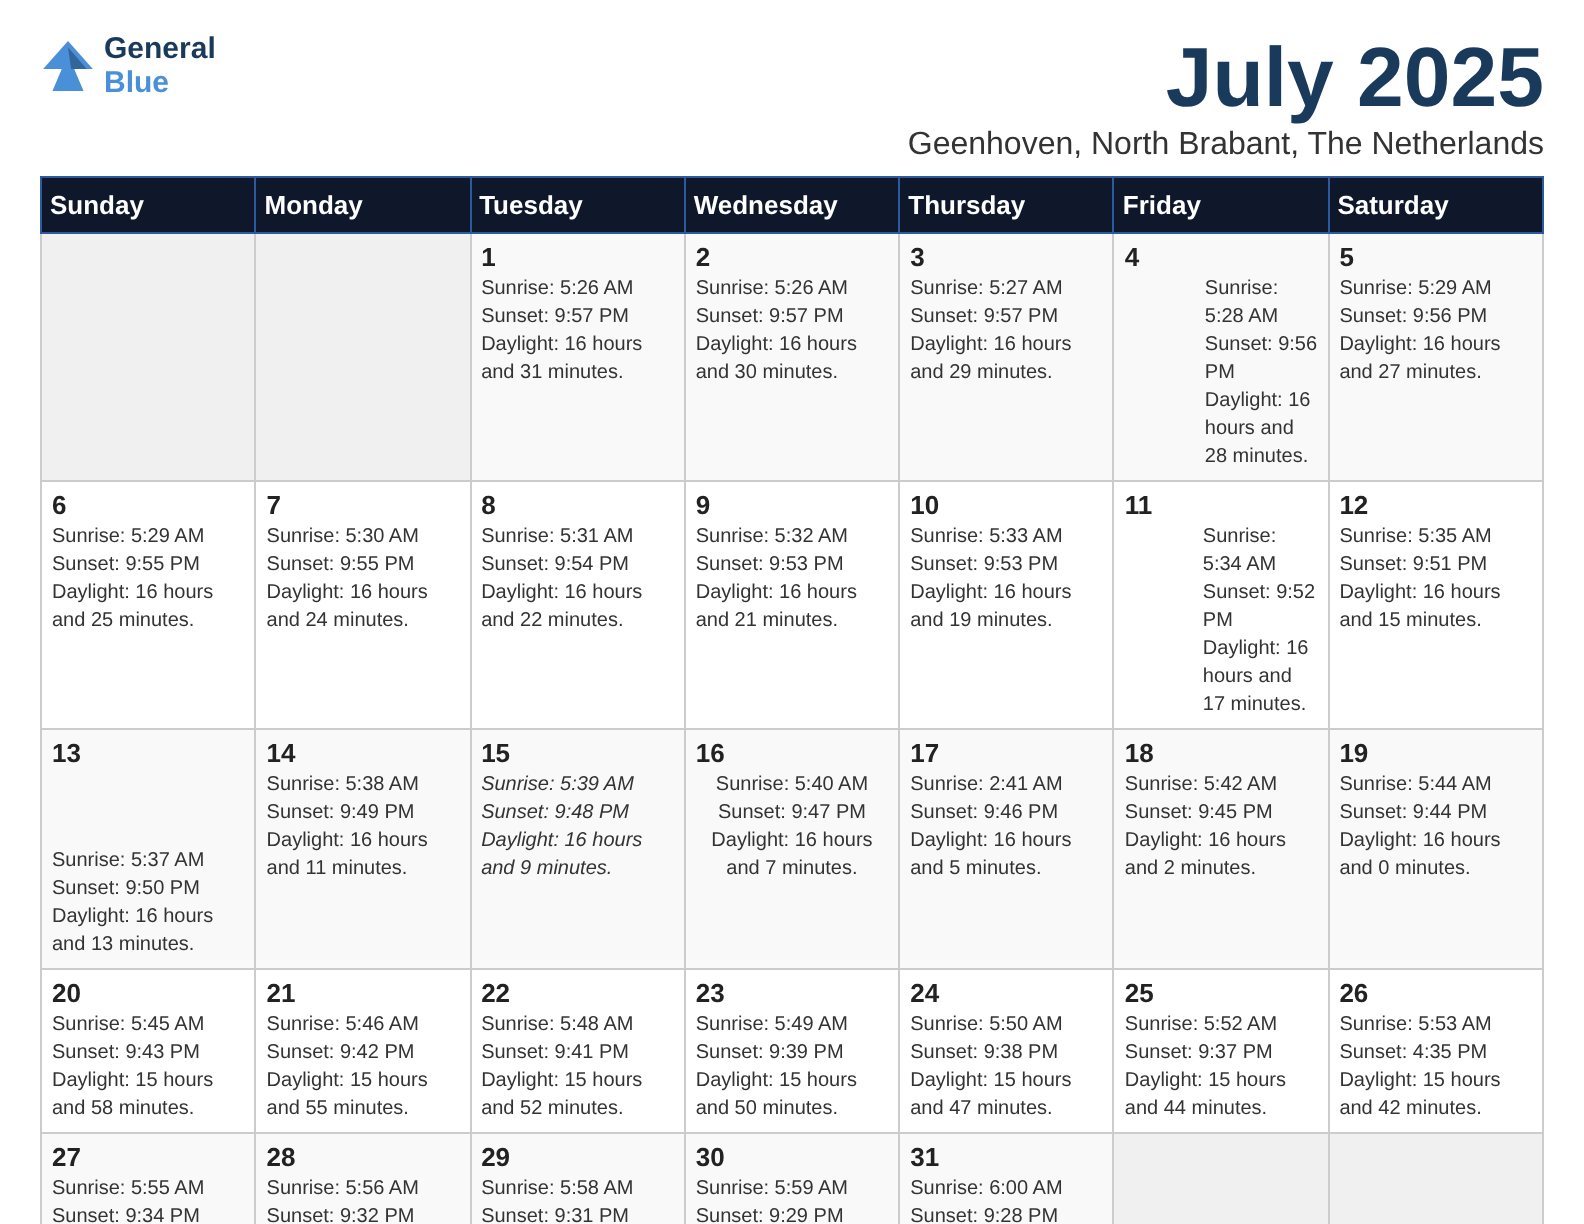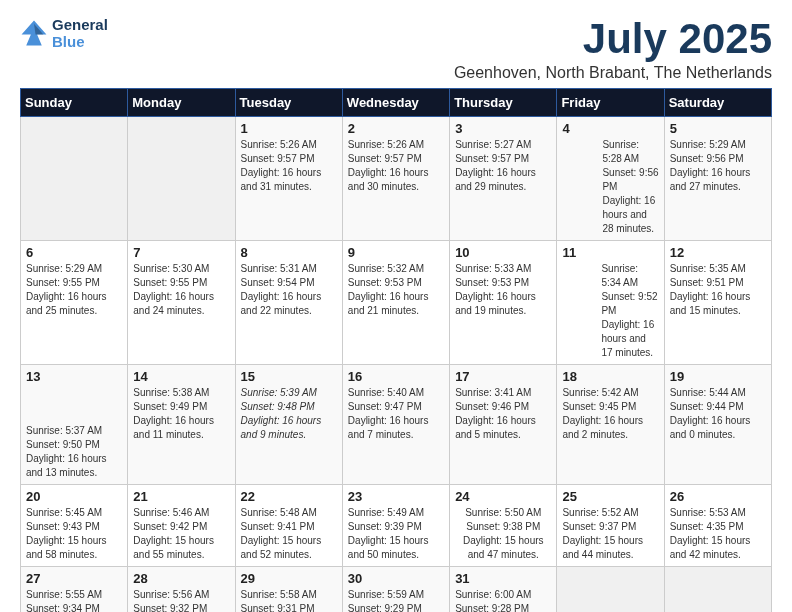--- a/index.html
+++ b/index.html
@@ -215,27 +215,27 @@
 Daylight: 16 hours and 11 minutes.</div>
           </td>
           <td>
             <span class="day-num">15</span>
             <div class="cell-text" style="white-space: pre-line; font-style: italic;">Sunrise: 5:39 AM
 Sunset: 9:48 PM
 Daylight: 16 hours and 9 minutes.</div>
           </td>
           <td>
             <span class="day-num">16</span>
-            <div class="cell-text" style="white-space: pre-line;">Sunrise: 5:40 AM
+            <div class="cell-text" style="white-space: pre-line; text-align: center;">Sunrise: 5:40 AM
 Sunset: 9:47 PM
 Daylight: 16 hours and 7 minutes.</div>
           </td>
           <td>
             <span class="day-num">17</span>
-            <div class="cell-text" style="white-space: pre-line;">Sunrise: 3:41 AM
+            <div class="cell-text" style="white-space: pre-line;">Sunrise: 2:41 AM
 Sunset: 9:46 PM
 Daylight: 16 hours and 5 minutes.</div>
           </td>
           <td>
             <span class="day-num">18</span>
             <div class="cell-text" style="white-space: pre-line;">Sunrise: 5:42 AM
 Sunset: 9:45 PM
 Daylight: 16 hours and 2 minutes.</div>
           </td>
           <td>
@@ -265,21 +265,21 @@
 Daylight: 15 hours and 52 minutes.</div>
           </td>
           <td>
             <span class="day-num">23</span>
             <div class="cell-text" style="white-space: pre-line;">Sunrise: 5:49 AM
 Sunset: 9:39 PM
 Daylight: 15 hours and 50 minutes.</div>
           </td>
           <td>
             <span class="day-num">24</span>
-            <div class="cell-text" style="white-space: pre-line; text-align: center;">Sunrise: 5:50 AM
+            <div class="cell-text" style="white-space: pre-line;">Sunrise: 5:50 AM
 Sunset: 9:38 PM
 Daylight: 15 hours and 47 minutes.</div>
           </td>
           <td>
             <span class="day-num">25</span>
             <div class="cell-text" style="white-space: pre-line;">Sunrise: 5:52 AM
 Sunset: 9:37 PM
 Daylight: 15 hours and 44 minutes.</div>
           </td>
           <td>

